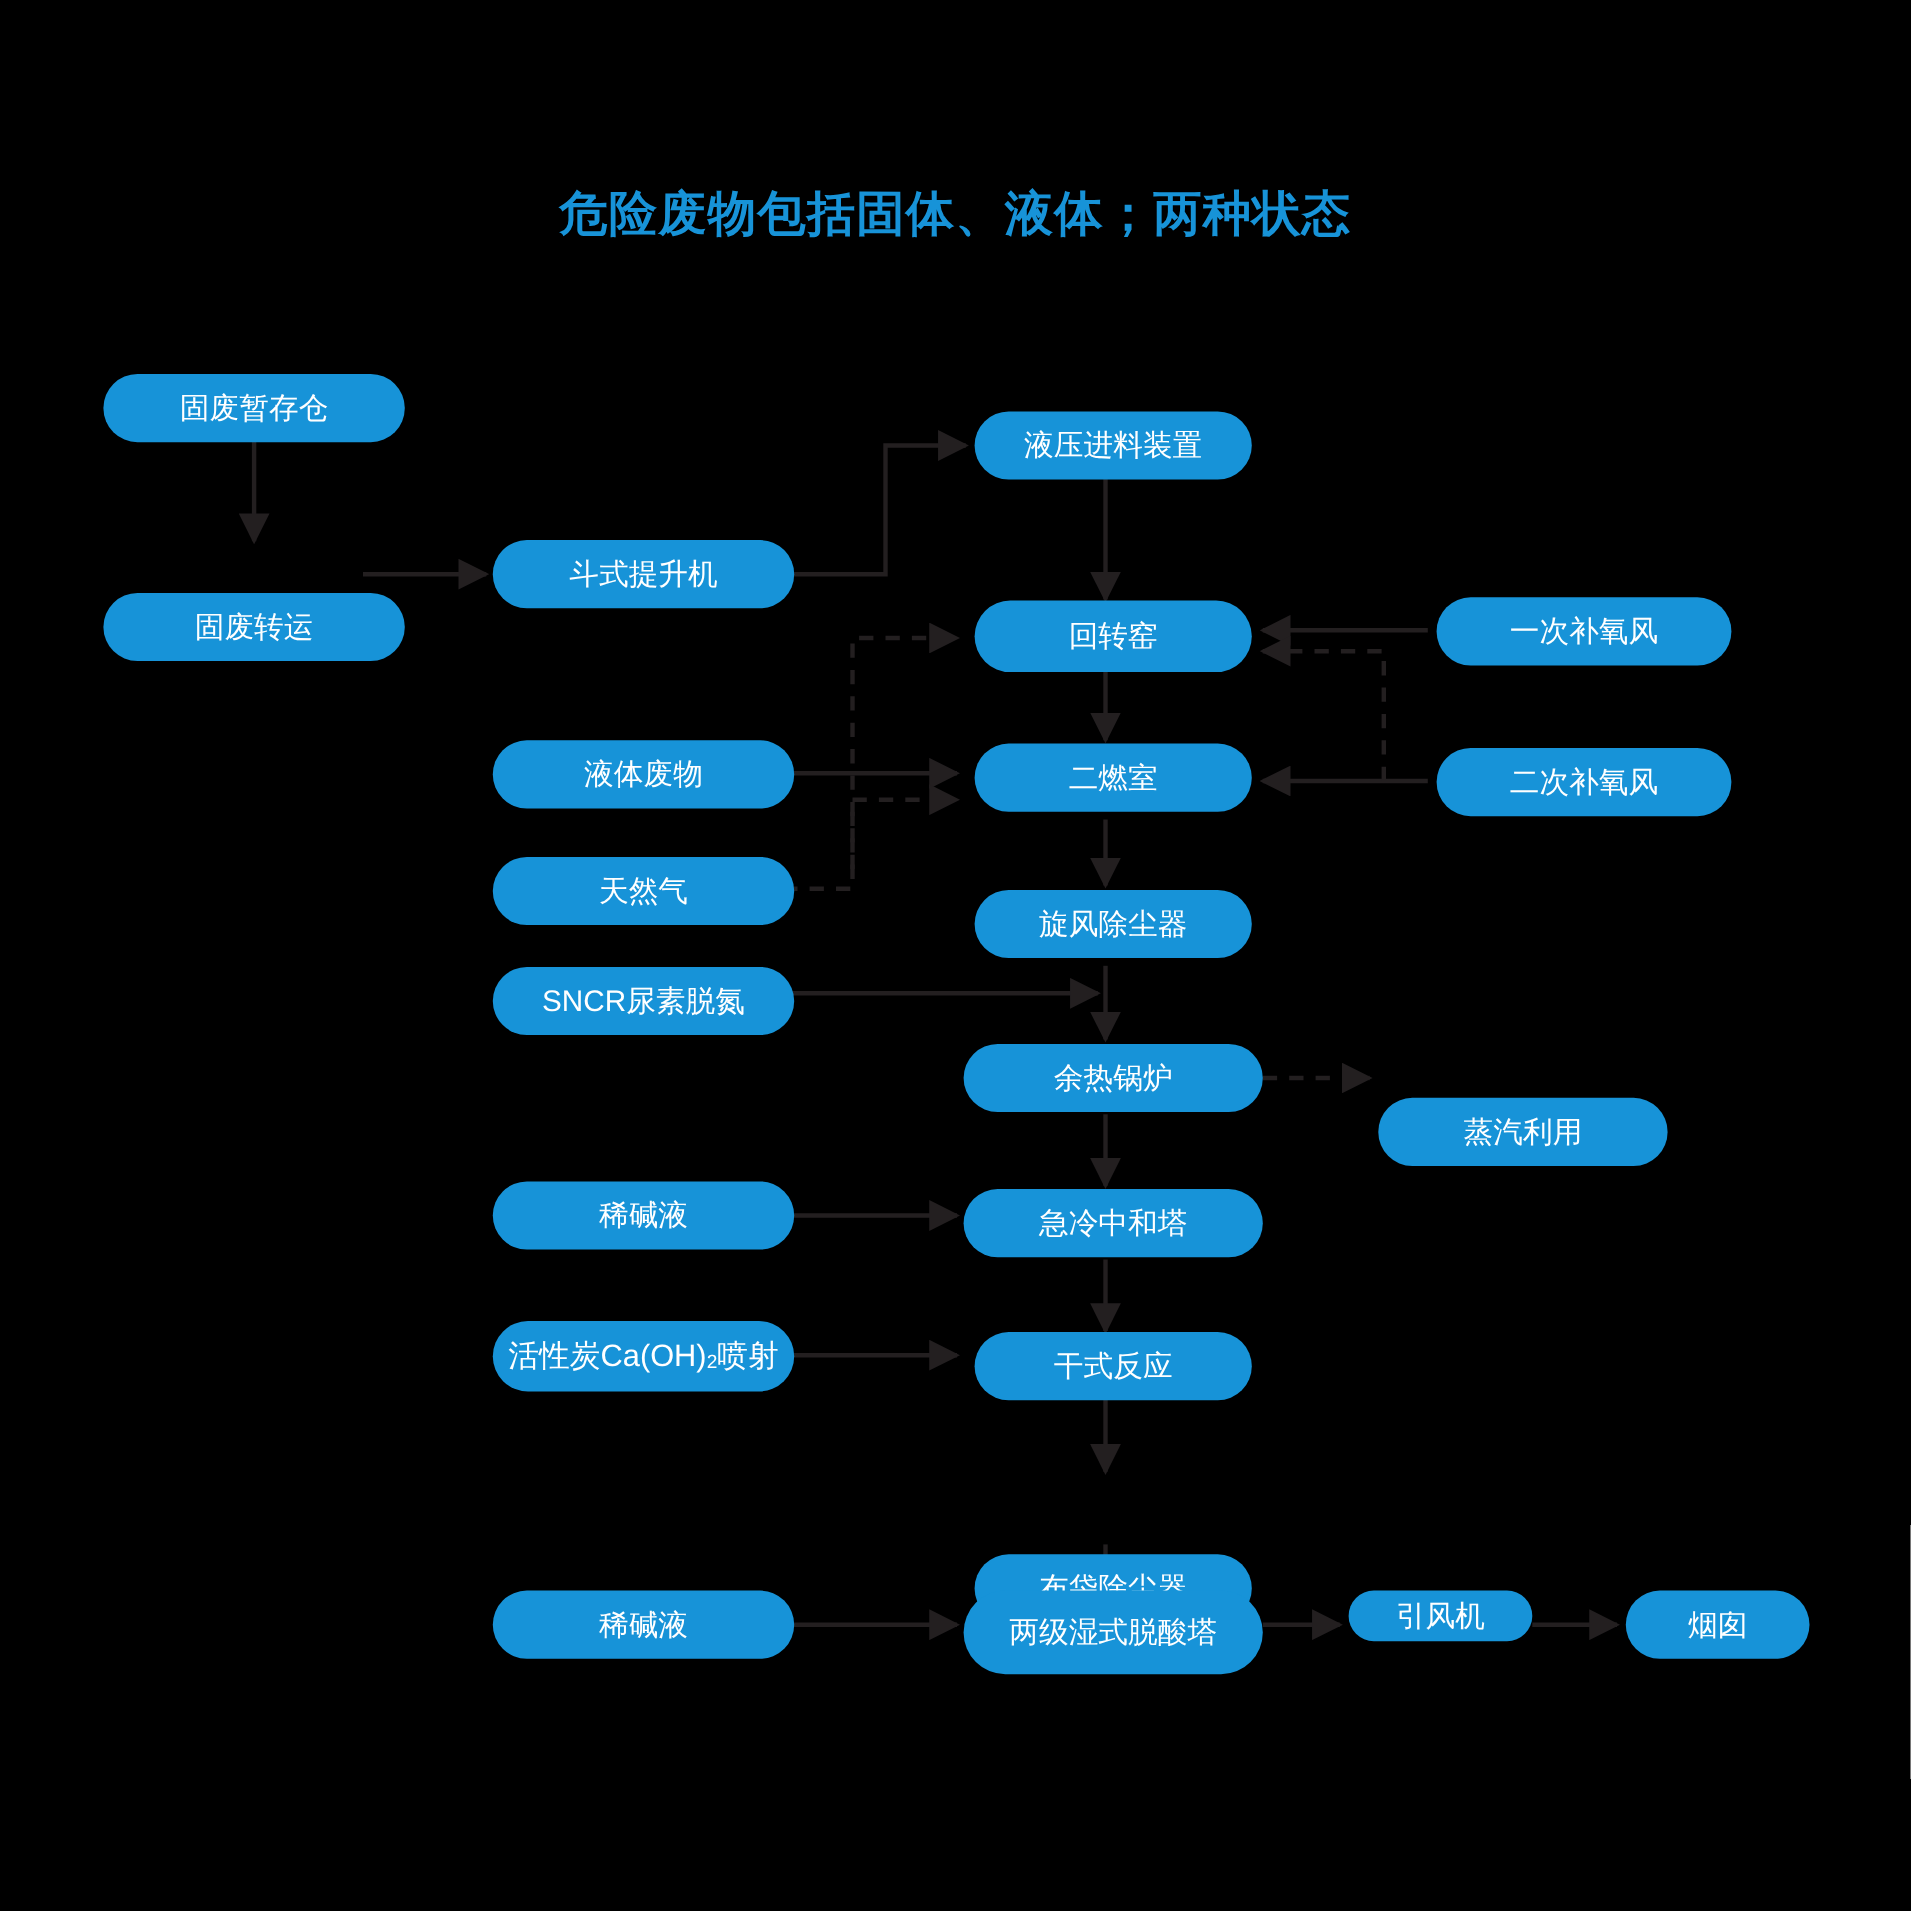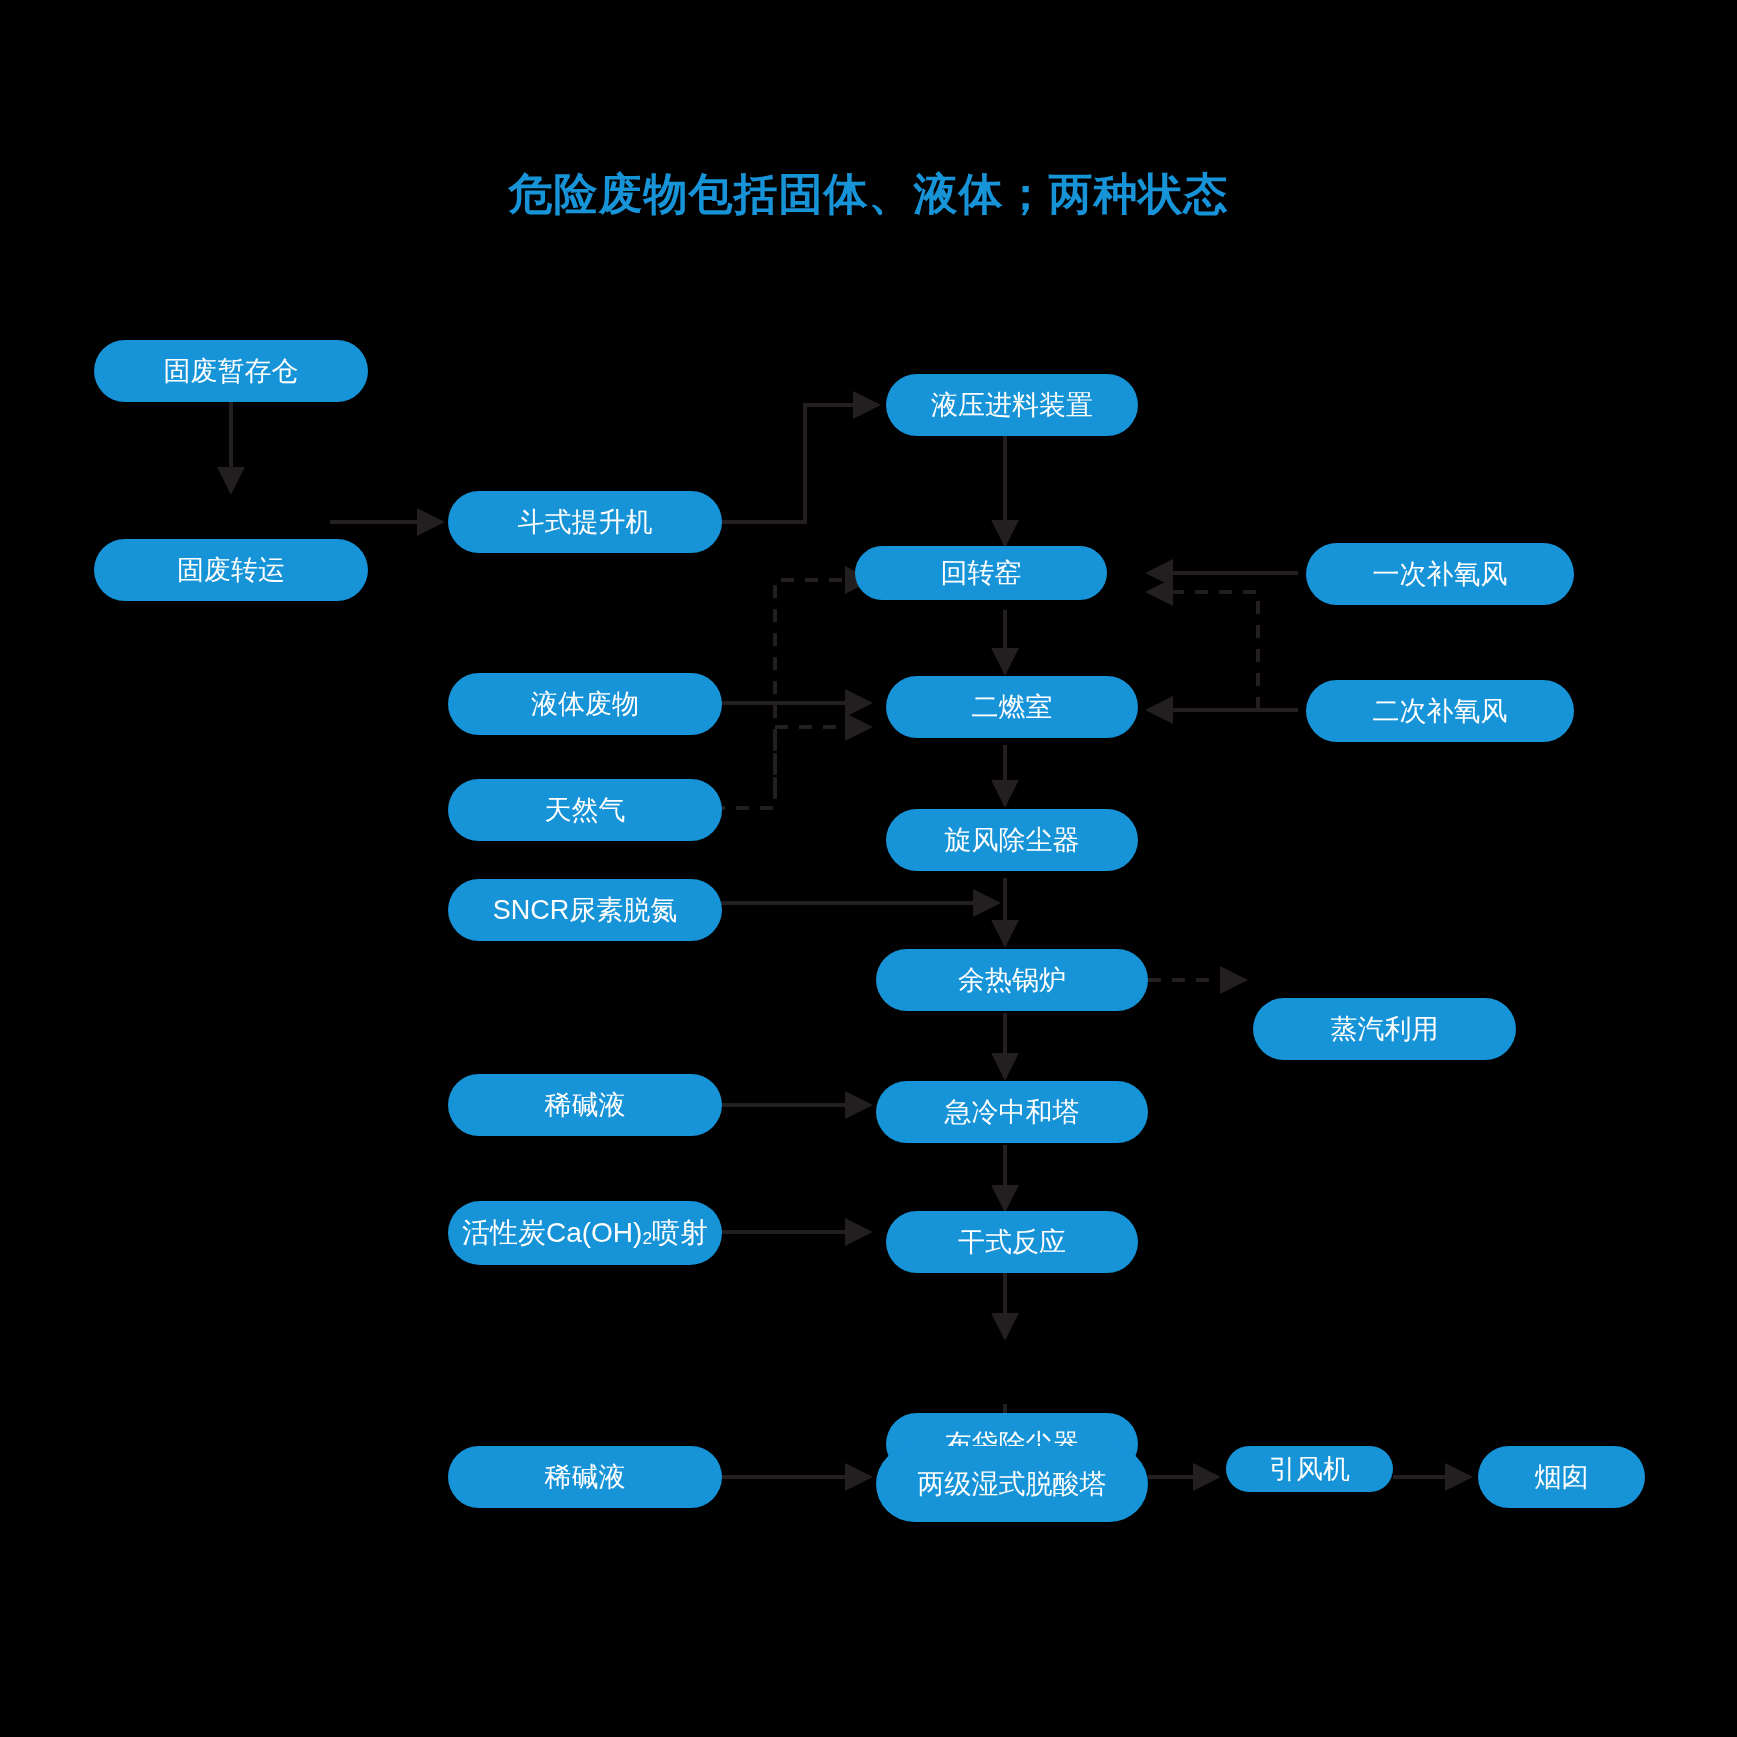--- a/index.html
+++ b/index.html
@@ -126,21 +126,21 @@
   </svg>
 
   <div class="node" style="left:94px; top:340px; width:274px; height:62px;">固废暂存仓</div>
 
   <div class="node" style="left:94px; top:495px; width:274px; height:62px;margin-top:44px;">固废转运</div>
 
   <div class="node" style="left:448px; top:491px; width:274px; height:62px;">斗式提升机</div>
 
   <div class="node" style="left:886px; top:374px; width:252px; height:62px;">液压进料装置</div>
 
-  <div class="node" style="left:855px; top:546px; width:252px; height:54px;">回转窑</div>
+  <div class="node" style="left:886px; top:546px; width:252px; height:65px;">回转窑</div>
 
   <div class="node" style="left:1306px; top:543px; width:268px; height:62px;">一次补氧风</div>
 
   <div class="node" style="left:448px; top:673px; width:274px; height:62px;">液体废物</div>
 
   <div class="node" style="left:886px; top:676px; width:252px; height:62px;">二燃室</div>
 
   <div class="node" style="left:1306px; top:680px; width:268px; height:62px;">二次补氧风</div>
 
   <div class="node" style="left:448px; top:779px; width:274px; height:62px;">天然气</div>

